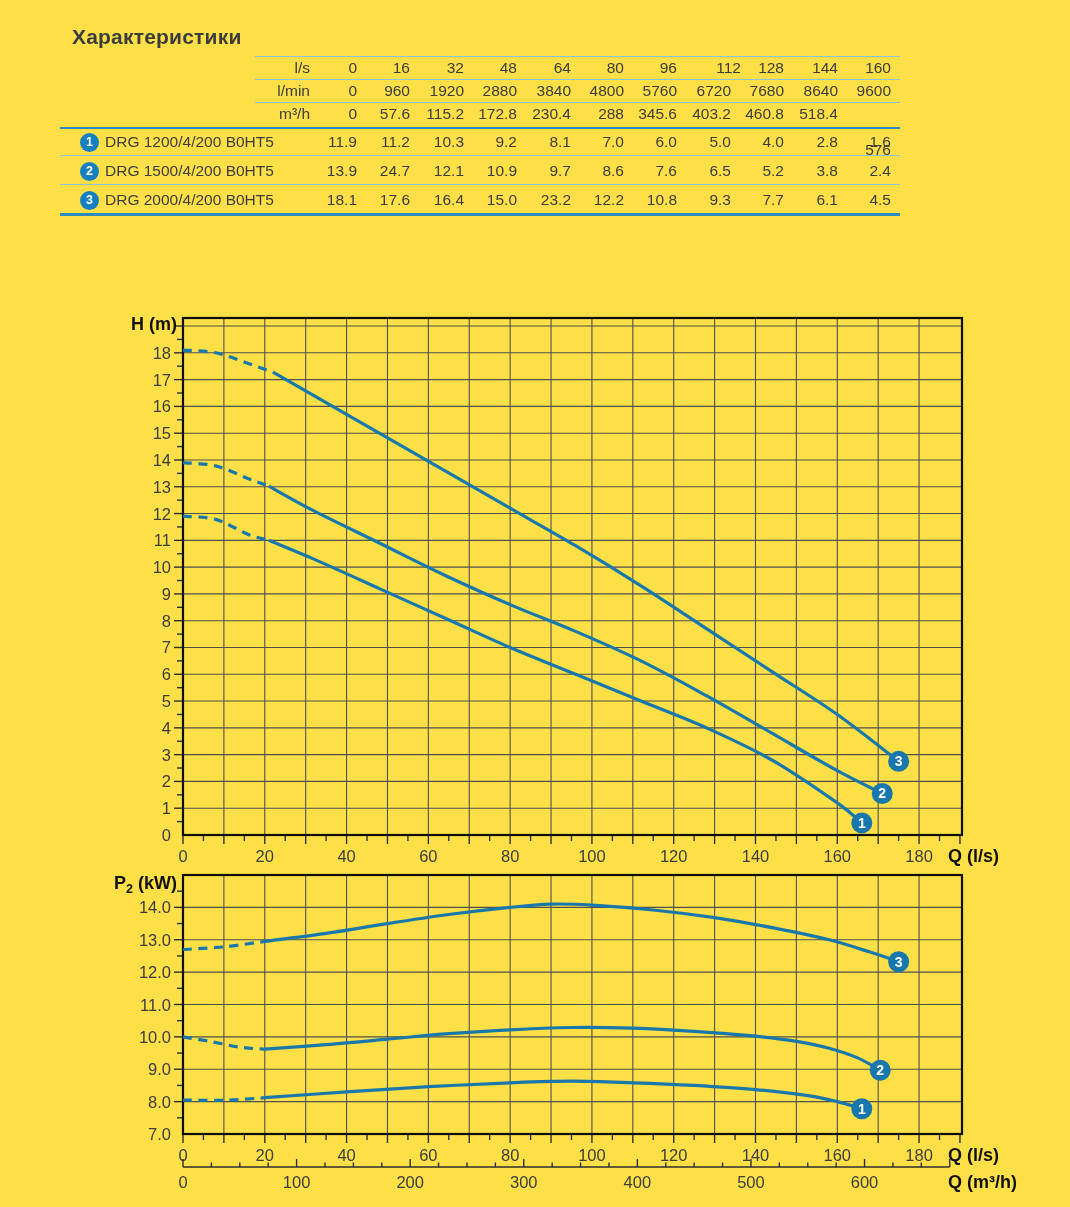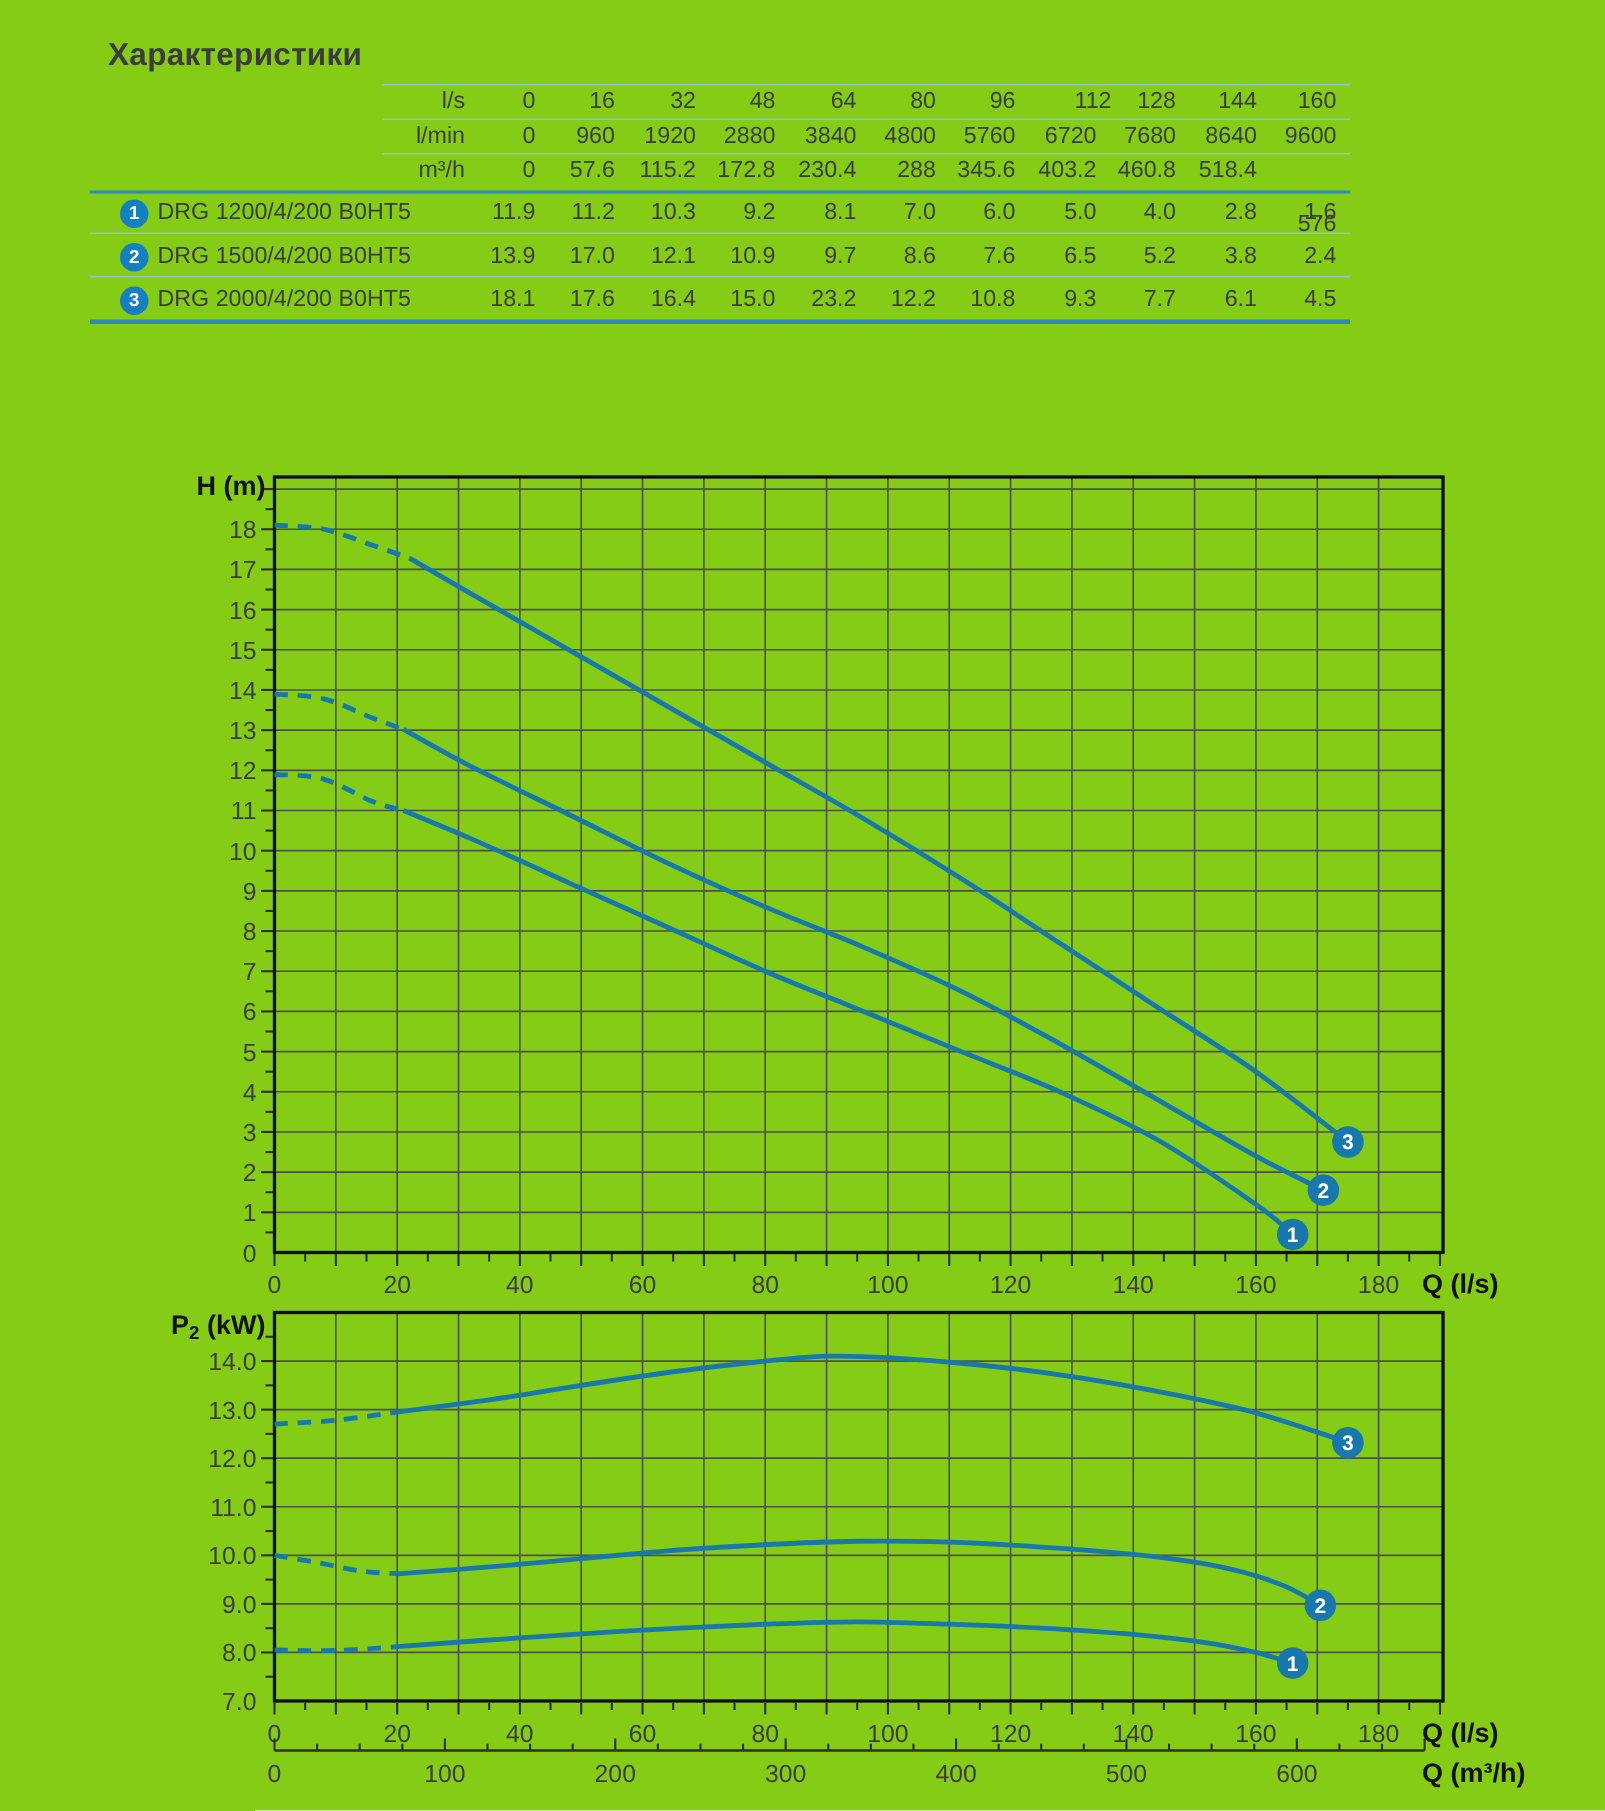--- a/index.html
+++ b/index.html
@@ -1,16 +1,16 @@
 <!DOCTYPE html>
 <html><head>
 <meta charset="utf-8">
 <style>
   html,body{margin:0;padding:0;background:#fff;}
-  .page{position:relative;width:1070px;height:1207px;background:#84cc16;overflow:hidden;
+  .page{position:relative;width:1070px;height:1207px;background:#fde047;overflow:hidden;
         font-family:"Liberation Sans",sans-serif;color:#3c3c3c;}
   .title{position:absolute;left:72px;top:25px;font-size:21px;font-weight:bold;letter-spacing:.2px;}
   #char-table{position:absolute;left:60px;top:54px;width:840px;height:165px;font-size:15.5px;}
   #char-table .cell{position:absolute;white-space:nowrap;line-height:20px;}
   #char-table .num-cell{text-align:right;}
   #char-table .rule{position:absolute;}
   #char-table .badge{position:absolute;width:19px;height:19px;border-radius:50%;
         color:#fff;font-size:12.5px;font-weight:bold;line-height:19px;text-align:center;}
   #char-table .model-name{font-size:15.5px;}
   svg text{font-family:"Liberation Sans",sans-serif;}
@@ -74,21 +74,21 @@
       <div class="cell num-cell" style="top: 78px; right: 329px;">8.1</div>
       <div class="cell num-cell" style="top: 78px; right: 276px;">7.0</div>
       <div class="cell num-cell" style="top: 78px; right: 223px;">6.0</div>
       <div class="cell num-cell" style="top: 78px; right: 169px;">5.0</div>
       <div class="cell num-cell" style="top: 78px; right: 116px;">4.0</div>
       <div class="cell num-cell" style="top: 78px; right: 62px;">2.8</div>
       <div class="cell num-cell" style="top: 78px; right: 9px;">1.6</div>
       <div class="badge" style="left: 20px; top: 107.5px; background: rgb(21, 128, 191);">2</div>
       <div class="cell model-name" style="left: 45px; top: 107px;">DRG 1500/4/200 B0HT5</div>
       <div class="cell num-cell" style="top: 107px; right: 543px;">13.9</div>
-      <div class="cell num-cell" style="top: 107px; right: 490px;">17.0</div>
+      <div class="cell num-cell" style="top: 107px; right: 490px;">24.7</div>
       <div class="cell num-cell" style="top: 107px; right: 436px;">12.1</div>
       <div class="cell num-cell" style="top: 107px; right: 383px;">10.9</div>
       <div class="cell num-cell" style="top: 107px; right: 329px;">9.7</div>
       <div class="cell num-cell" style="top: 107px; right: 276px;">8.6</div>
       <div class="cell num-cell" style="top: 107px; right: 223px;">7.6</div>
       <div class="cell num-cell" style="top: 107px; right: 169px;">6.5</div>
       <div class="cell num-cell" style="top: 107px; right: 116px;">5.2</div>
       <div class="cell num-cell" style="top: 107px; right: 62px;">3.8</div>
       <div class="cell num-cell" style="top: 107px; right: 9px;">2.4</div>
       <div class="badge" style="left: 20px; top: 136.5px; background: rgb(21, 128, 191);">3</div>

